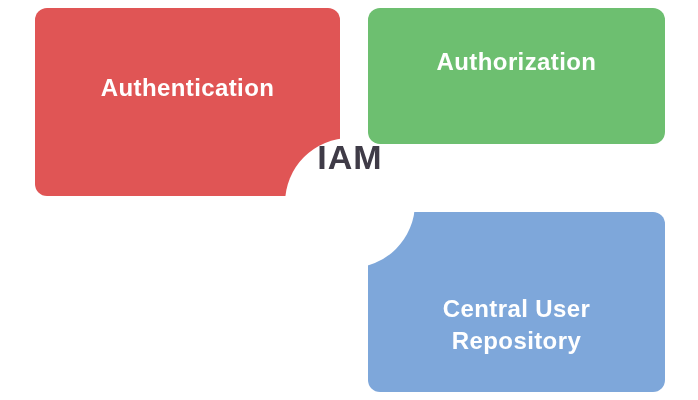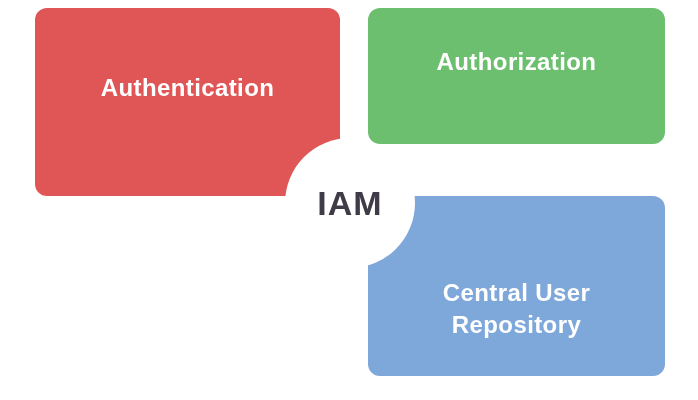--- a/index.html
+++ b/index.html
@@ -24,39 +24,38 @@
     text-align: center;
     color: #ffffff;
     font-size: 24px;
     font-weight: bold;
     letter-spacing: 0.4px;
     box-sizing: border-box;
   }
   .quad-tl { left: 35px;  top: 8px;   width: 305px; height: 188px; padding-bottom: 28px; }
   .quad-tr { left: 368px; top: 8px;   width: 297px; height: 136px; padding-bottom: 28px; }
   .quad-bl { left: 35px;  top: 212px; width: 305px; height: 180px; padding-top: 46px; }
-  .quad-br { left: 368px; top: 196px; width: 297px; height: 180px; padding-top: 46px; }
+  .quad-br { left: 368px; top: 212px; width: 297px; height: 180px; padding-top: 46px; }
   .quad-label {
     display: inline-block;
     line-height: 1.35;
   }
   .quad-bl .quad-label,
   .quad-br .quad-label {
     max-width: 180px;
   }
   .center-circle {
     position: absolute;
     left: 285px;
     top: 138px;
     width: 130px;
     height: 130px;
     border-radius: 50%;
     background: #ffffff;
     display: flex;
-    align-items: center;
     justify-content: center;
     z-index: 5;
   }
   .center-label {
     font-size: 34px;
     font-weight: 600;
     letter-spacing: 1px;
     color: #3f3b47;
   }
 </style>

